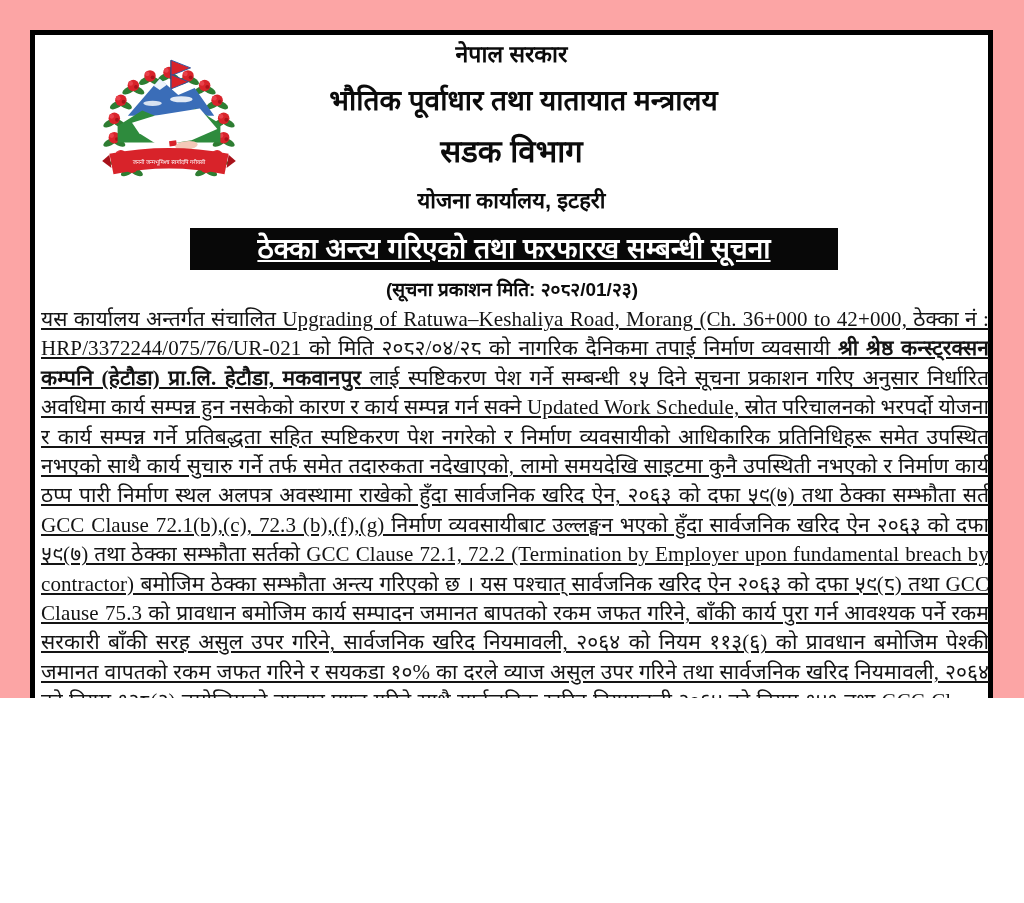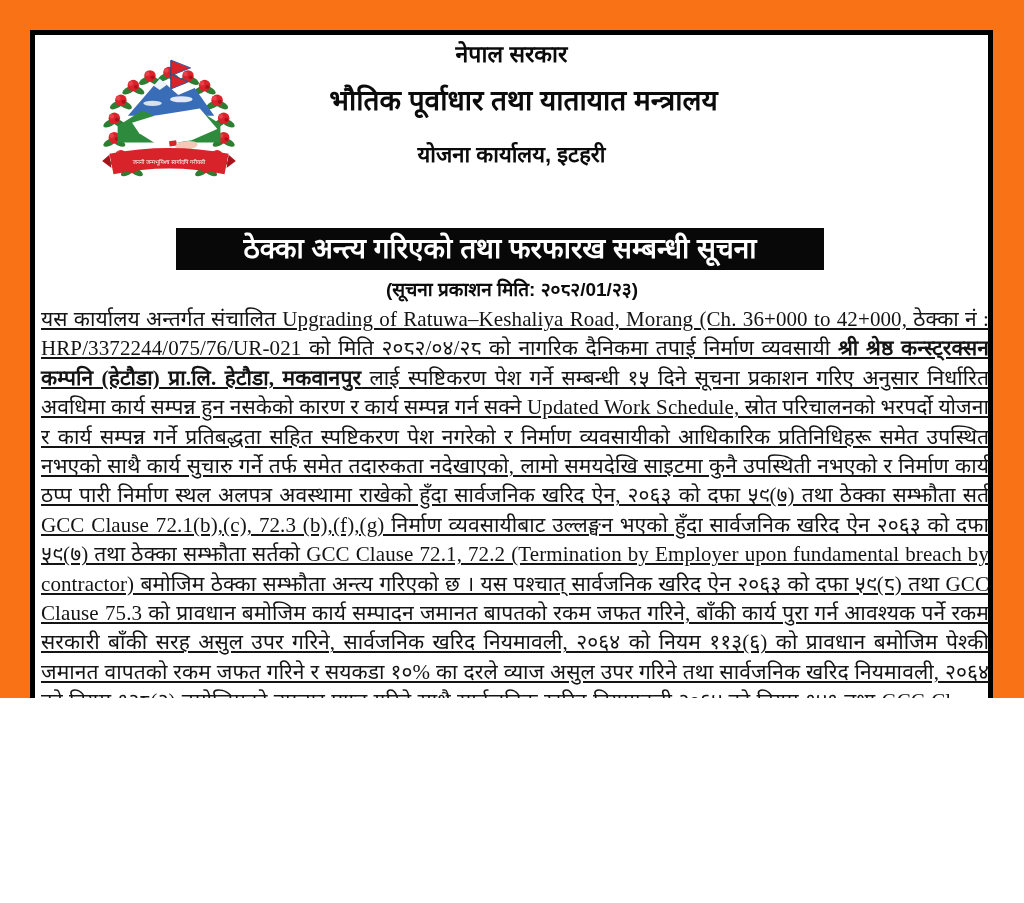--- a/index.html
+++ b/index.html
@@ -1,43 +1,43 @@
 <!DOCTYPE html>
 <html lang="ne"><head>
 <meta charset="utf-8">
 <style>
   * { margin:0; padding:0; box-sizing:border-box; }
   html,body { background:#ffffff; }
   .page {
-    position:relative; width:1024px; height:698px; background:#f97316;
+    position:relative; width:1024px; height:698px; background:#fca5a5;
     font-family:"Liberation Serif","DejaVu Serif",serif; color:#111;
     overflow:hidden;
   }
   .frame {
     position:absolute; left:30px; top:30px; width:963px; height:843px;
     border:5px solid #000; background:#fff;
   }
   .emblem {
     position:absolute; left:100px; top:54px; width:138px; height:148px;
   }
   .header {
     position:absolute; left:35px; right:36px; top:37px; text-align:center;
     font-family:"Liberation Sans","DejaVu Sans",sans-serif; font-weight:700;
     color:#0b0b0b;
   }
   .h-gov   { font-size:23px; margin-bottom:11px; }
-  .h-min   { font-size:28px; margin-bottom:20px;padding-left:24px; }
+  .h-min   { font-size:28px; margin-bottom:11px;padding-left:24px; }
   .h-dept  { font-size:31px; margin-bottom:13px; }
   .h-dir   { font-size:36px; margin-bottom:9px; }
   .h-off   { font-size:22px; }
   .banner {
-    position:absolute; left:176px; top:228px; width:648px; height:42px;
+    position:absolute; left:190px; top:228px; width:648px; height:42px;
     background:#080808; color:#ffffff; text-align:center;
     font-family:"Liberation Sans","DejaVu Sans",sans-serif;
-    font-weight:700; font-size:28px; line-height:42px;
+    font-weight:700; font-size:28px; line-height:42px;text-decoration:underline;
   }
   .date-line {
     position:absolute; left:0; right:0; top:276px; text-align:center;
     font-family:"Liberation Sans","DejaVu Sans",sans-serif;
     font-weight:700; font-size:19px; color:#0b0b0b;
   }
   .body-text {
     position:absolute; left:41px; right:35px; top:305px;
     text-align:justify; font-size:21px; line-height:29.4px; color:#141414;
     letter-spacing:0.1px;
@@ -107,20 +107,21 @@
 
     <path d="M8,98 L1,104 L10,111 Z" fill="#a8121a"></path>
     <path d="M124,98 L131,104 L122,111 Z" fill="#a8121a"></path>
     <path d="M8,97 Q66,86 124,97 L120,117 Q66,106 12,117 Z" fill="#d8232a"></path>
     <text x="66" y="107" font-size="5.4" fill="#ffffff" text-anchor="middle" font-family="Liberation Sans, DejaVu Sans, sans-serif">जननी जन्मभूमिश्च स्वर्गादपि गरीयसी</text>
   </svg>
 
   <div class="header">
     <div class="h-gov">नेपाल सरकार</div>
     <div class="h-min">भौतिक पूर्वाधार तथा यातायात मन्त्रालय</div>
+    <div class="h-dept">सडक विभाग</div>
     <div class="h-off">योजना कार्यालय, इटहरी</div>
   </div>
 
   <div class="banner">ठेक्का अन्त्य गरिएको तथा फरफारख सम्बन्धी सूचना</div>
 
   <div class="date-line">(सूचना प्रकाशन मिति: २०८२/01/२३)</div>
 
   <div class="body-text">
     <span>यस कार्यालय अन्तर्गत संचालित Upgrading of Ratuwa–Keshaliya Road, Morang (Ch. 36+000 to 42+000, ठेक्का नं : HRP/3372244/075/76/UR-021 को मिति २०८२/०४/२८ को नागरिक दैनिकमा तपाई निर्माण व्यवसायी </span><span class="bold">श्री श्रेष्ठ कन्स्ट्रक्सन कम्पनि (हेटौडा) प्रा.लि. हेटौडा, मकवानपुर</span><span> लाई स्पष्टिकरण पेश गर्ने सम्बन्धी १५ दिने सूचना प्रकाशन गरिए अनुसार निर्धारित अवधिमा कार्य सम्पन्न हुन नसकेको कारण र कार्य सम्पन्न गर्न सक्ने Updated Work Schedule, स्रोत परिचालनको भरपर्दो योजना र कार्य सम्पन्न गर्ने प्रतिबद्धता सहित स्पष्टिकरण पेश नगरेको र निर्माण व्यवसायीको आधिकारिक प्रतिनिधिहरू समेत उपस्थित नभएको साथै कार्य सुचारु गर्ने तर्फ समेत तदारुकता नदेखाएको, लामो समयदेखि साइटमा कुनै उपस्थिती नभएको र निर्माण कार्य ठप्प पारी निर्माण स्थल अलपत्र अवस्थामा राखेको हुँदा सार्वजनिक खरिद ऐन, २०६३ को दफा ५९(७) तथा ठेक्का सम्झौता सर्त GCC Clause 72.1(b),(c), 72.3 (b),(f),(g) निर्माण व्यवसायीबाट उल्लङ्घन भएको हुँदा सार्वजनिक खरिद ऐन २०६३ को दफा ५९(७) तथा ठेक्का सम्झौता सर्तको GCC Clause 72.1, 72.2 (Termination by Employer upon fundamental breach by contractor) बमोजिम ठेक्का सम्झौता अन्त्य गरिएको छ । यस पश्चात् सार्वजनिक खरिद ऐन २०६३ को दफा ५९(८) तथा GCC Clause 75.3 को प्रावधान बमोजिम कार्य सम्पादन जमानत बापतको रकम जफत गरिने, बाँकी कार्य पुरा गर्न आवश्यक पर्ने रकम सरकारी बाँकी सरह असुल उपर गरिने, सार्वजनिक खरिद नियमावली, २०६४ को नियम ११३(६) को प्रावधान बमोजिम पेश्की जमानत वापतको रकम जफत गरिने र सयकडा १०% का दरले व्याज असुल उपर गरिने तथा सार्वजनिक खरिद नियमावली, २०६४ को नियम १२८(२) बमोजिमको उपचार प्राप्त गरिने साथै सार्वजनिक खरिद नियमावली २०६४ को नियम १४१ तथा GCC Clause 74 को प्रावधान बमोजिम कालो सूचीमा राख्न सिफारिस गरिने छ । हालसम्म अद्यावधिक भएको काम र बाँकी कामको नाप जाँच तथा मूल्याङ्कन गरी वित्तीय फरफारख गर्न यो सूचना प्रकाशित भएको १५(पन्ध्र) दिन भित्र यस कार्यालयमा उपस्थित हुन समेत अनुरोध  गरिन्छ । निर्माण व्यवसायी वा निजको प्रतिनिधि उपस्थित नभएमा कार्यालयवाट नाप जांच गरिनेछ ।</span>
   </div>

